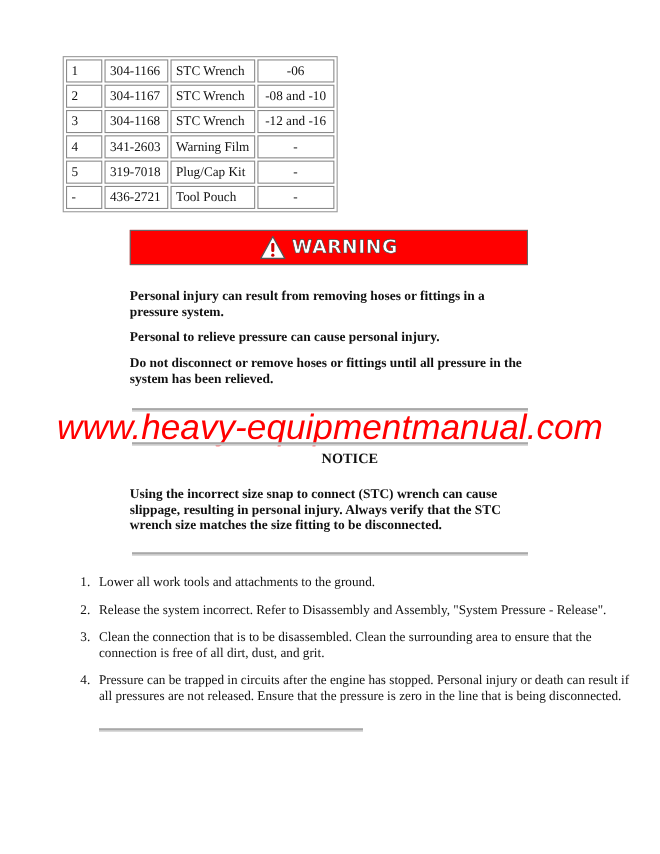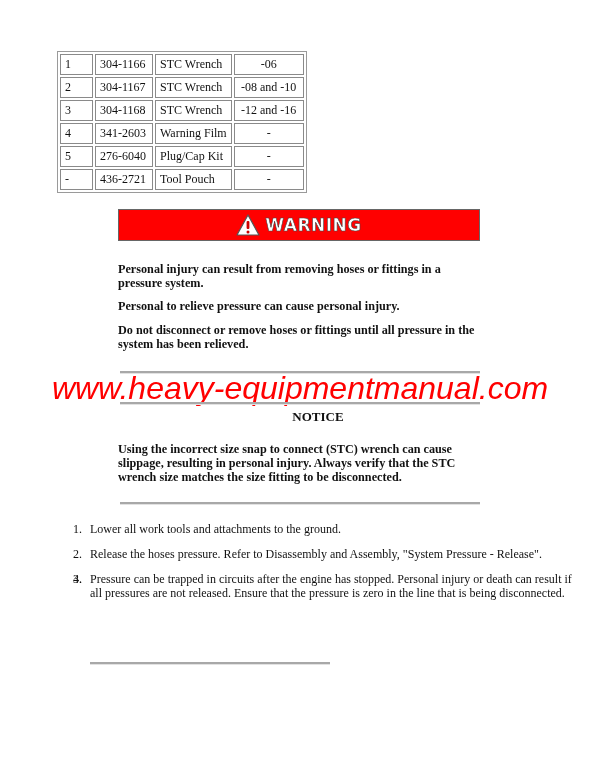--- a/index.html
+++ b/index.html
@@ -53,21 +53,21 @@
       <td class="c3">-12 and -16</td>
     </tr>
     <tr>
       <td class="c0">4</td>
       <td class="c1">341-2603</td>
       <td class="c2">Warning Film</td>
       <td class="c3">-</td>
     </tr>
     <tr>
       <td class="c0">5</td>
-      <td class="c1">276-6040</td>
+      <td class="c1">319-7018</td>
       <td class="c2">Plug/Cap Kit</td>
       <td class="c3">-</td>
     </tr>
     <tr>
       <td class="c0">-</td>
       <td class="c1">436-2721</td>
       <td class="c2">Tool Pouch</td>
       <td class="c3">-</td>
     </tr>
   </tbody>
@@ -94,24 +94,25 @@
 <p class="notice-para">Using the incorrect size snap to connect (STC) wrench can cause slippage, resulting in personal injury. Always verify that the STC wrench size matches the size fitting to be disconnected.</p>
 <div class="rule" style="left:120px; top:502px; width:360px;"></div>
 
 <ol class="steps">
   <li>
     <span class="num">1.</span>
     <span>Lower all work tools and attachments to the ground.</span>
   </li>
   <li>
     <span class="num">2.</span>
-    <span>Release the hoses pressure. Refer to Disassembly and Assembly, "System Pressure - Release".</span>
+    <span>Release the system incorrect. Refer to Disassembly and Assembly, "System Pressure - Release".</span>
   </li>
   <li>
     <span class="num">3.</span>
+    <span>Clean the connection that is to be disassembled. Clean the surrounding area to ensure that the connection is free of all dirt, dust, and grit.</span>
   </li>
   <li>
     <span class="num">4.</span>
     <span>Pressure can be trapped in circuits after the engine has stopped. Personal injury or death can result if all pressures are not released. Ensure that the pressure is zero in the line that is being disconnected.</span>
   </li>
 </ol>
 
 <div class="rule" style="left:90px; top:662px; width:240px;"></div>
 
 </body></html>

